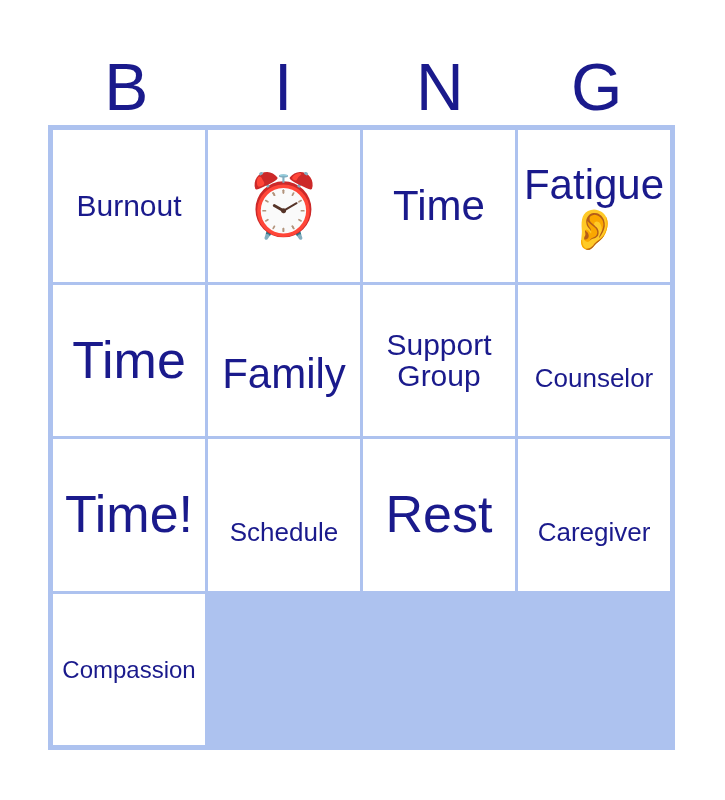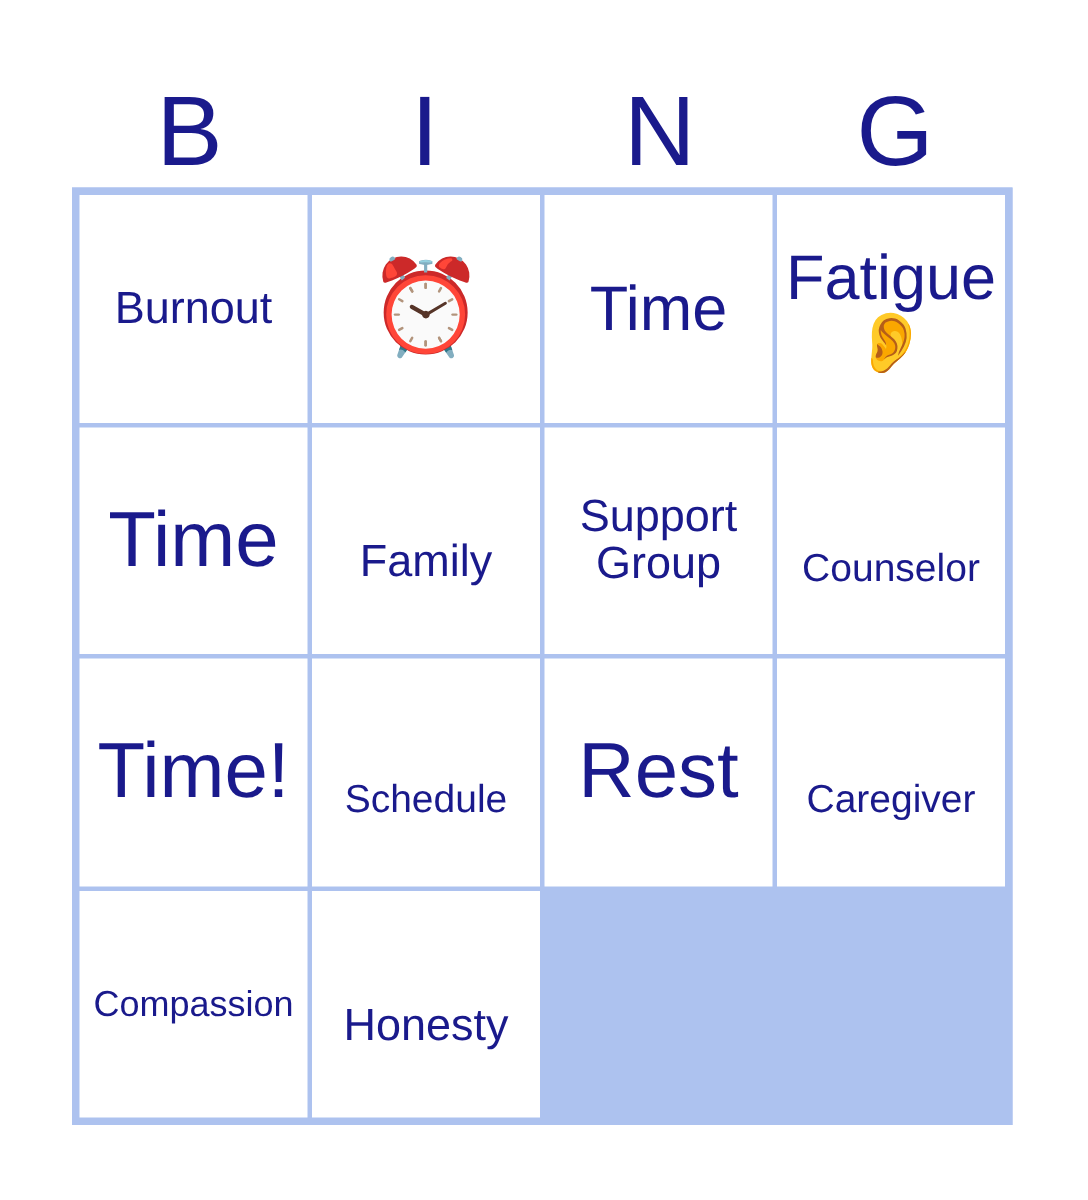--- a/index.html
+++ b/index.html
@@ -78,21 +78,21 @@
     text-align: center;
     font-weight: 400;
     width: 100%;
     word-wrap: break-word;
   }
 
   
   .sz-xs  { font-size: 24px; }
   .sz-s   { font-size: 26px; margin-top: 36px; }
   .sz-m   { font-size: 30px; }
-  .sz-l   { font-size: 30px; margin-top: 28px; }
+  .sz-l   { font-size: 42px; margin-top: 28px; }
   .sz-xl  { font-size: 42px; }
   .sz-xxl { font-size: 52px; }
 
   .cell-emoji {
     line-height: 1;
     text-align: center;
     user-select: none;
   }
   .emoji-lg { font-size: 62px; }
   .emoji-sm { font-size: 40px; }
@@ -146,18 +146,15 @@
       </div>
       <div class="cell">
         <div class="cell-text sz-xxl">Rest</div>
       </div>
       <div class="cell">
         <div class="cell-text sz-s">Caregiver</div>
       </div>
       <div class="cell">
         <div class="cell-text sz-xs">Compassion</div>
       </div>
-      <div class="cell">
-        <div class="cell-text sz-l">Honesty</div>
-      </div>
     </div>
 
 </div>
 
 </body></html>

